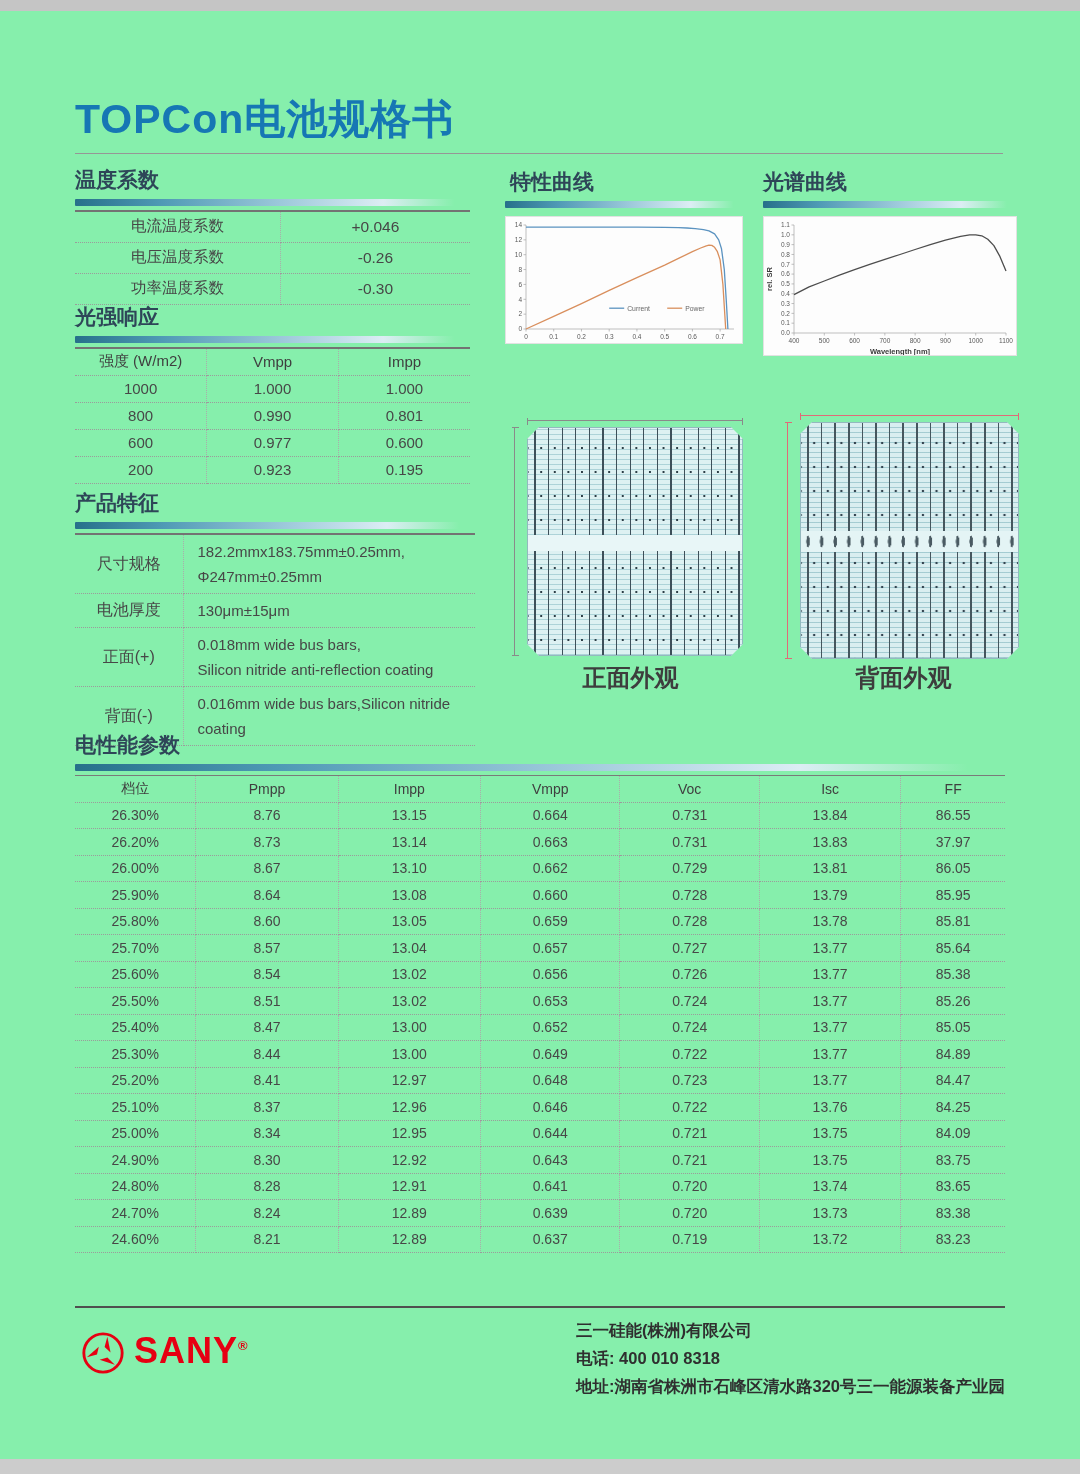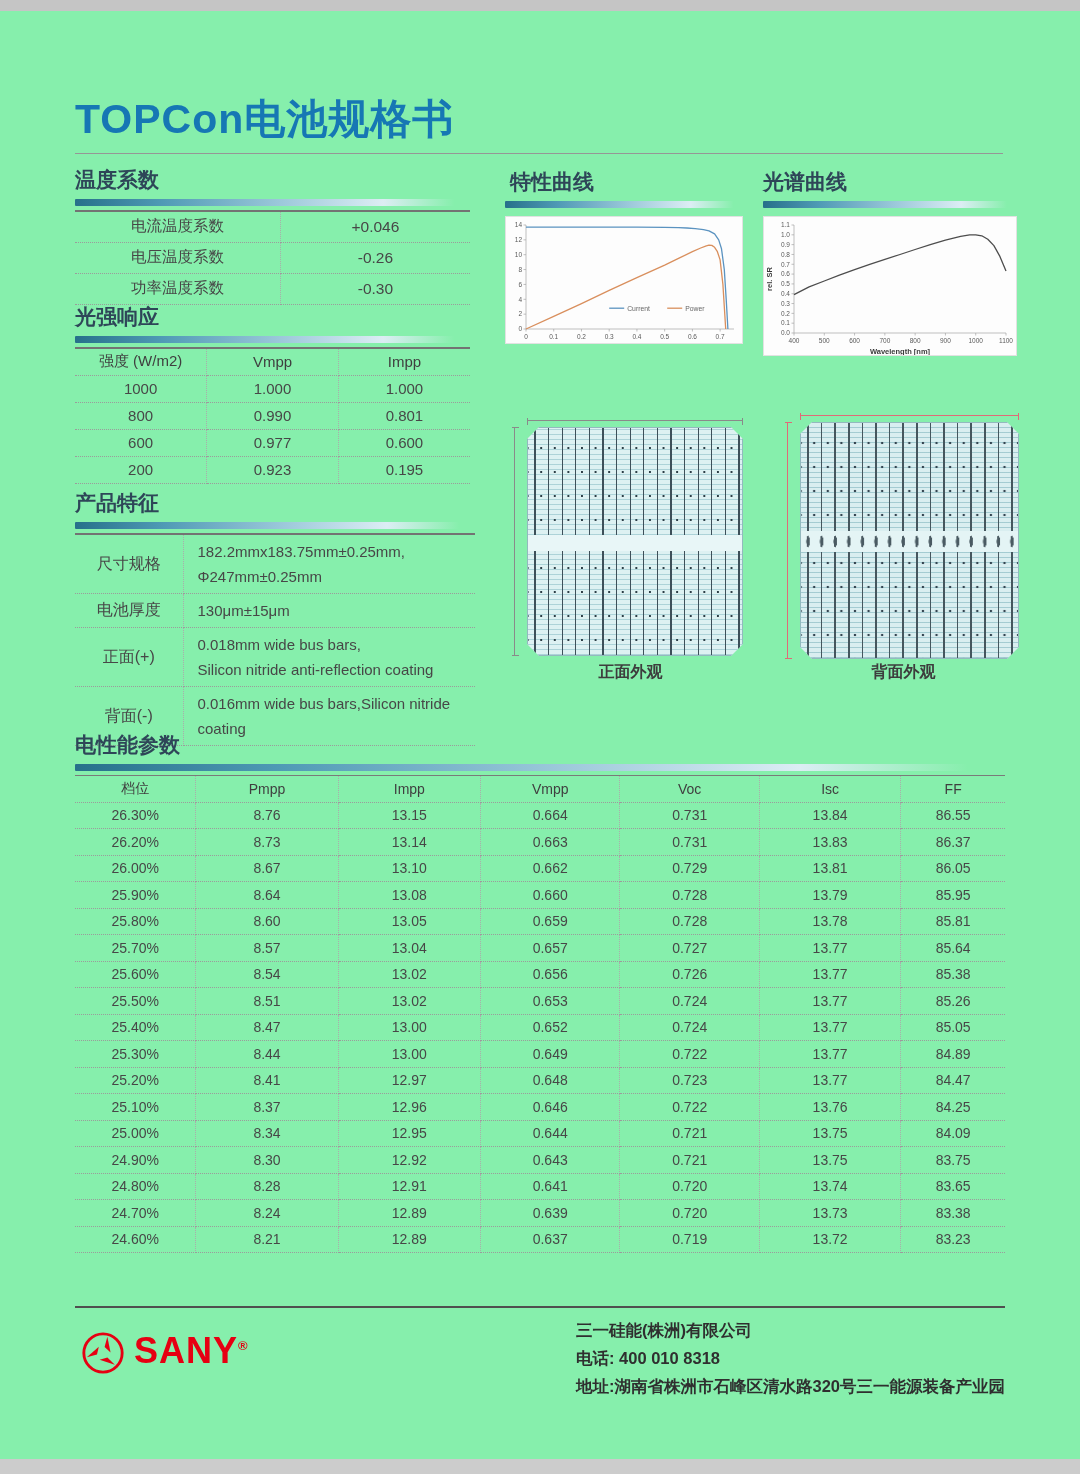--- a/index.html
+++ b/index.html
@@ -65,21 +65,21 @@
     clip-path:polygon(12px 0,calc(100% - 12px) 0,100% 12px,100% calc(100% - 12px),calc(100% - 12px) 100%,12px 100%,0 calc(100% - 12px),0 12px); }
   .cell-face .mid-gap { position:absolute; left:0; right:0; top:47%; height:7%; background:#e8f6f7; }
   .cell-face.back { background-color:#d9eef0;
     background-image:
       radial-gradient(circle, #334450 1.1px, rgba(0,0,0,0) 1.6px),
       repeating-linear-gradient(90deg, rgba(0,0,0,0) 0 6.2px, #45565e 6.2px 7.8px, rgba(0,0,0,0) 7.8px 13.6px),
       repeating-linear-gradient(0deg, rgba(120,175,185,0.55) 0 1px, rgba(0,0,0,0) 1px 5px); }
   .cell-face.back .mid-gap { background:
       radial-gradient(ellipse 2.6px 9px at 7px 50%, #4a5a62 60%, rgba(0,0,0,0) 70%);
       background-size:13.6px 100%; background-color:#e4f4f5; height:9%; top:46%; }
-  .cell-caption { position:absolute; width:233px; top:662px; text-align:center; font-size:16px; font-weight:bold; color:#3d3d3d; }
+  .cell-caption { position:absolute; width:233px; top:662px; text-align:center; font-size:24px; font-weight:bold; color:#3d3d3d; }
   #front-caption { left:514px; }
   #back-caption { left:787px; }
 
   #sec-elec { left:75px; top:731px; width:930px; }
   .t-elec td { height:26.5px; font-size:14px; color:#3f3f3f; }
   .t-elec td:nth-child(1){width:13%} .t-elec td:nth-child(2){width:15.3%}
   .t-elec td:nth-child(3){width:15.3%} .t-elec td:nth-child(4){width:15%}
   .t-elec td:nth-child(5){width:15%} .t-elec td:nth-child(6){width:15.2%}
   .t-elec td:nth-child(7){width:11.2%}
   table.t-elec { border-top:1.5px solid #7a7a7a; }
@@ -331,21 +331,21 @@
             <td>13.84</td>
             <td>86.55</td>
           </tr>
           <tr>
             <td>26.20%</td>
             <td>8.73</td>
             <td>13.14</td>
             <td>0.663</td>
             <td>0.731</td>
             <td>13.83</td>
-            <td>86.37</td>
+            <td>37.97</td>
           </tr>
           <tr>
             <td>26.00%</td>
             <td>8.67</td>
             <td>13.10</td>
             <td>0.662</td>
             <td>0.729</td>
             <td>13.81</td>
             <td>86.05</td>
           </tr>

